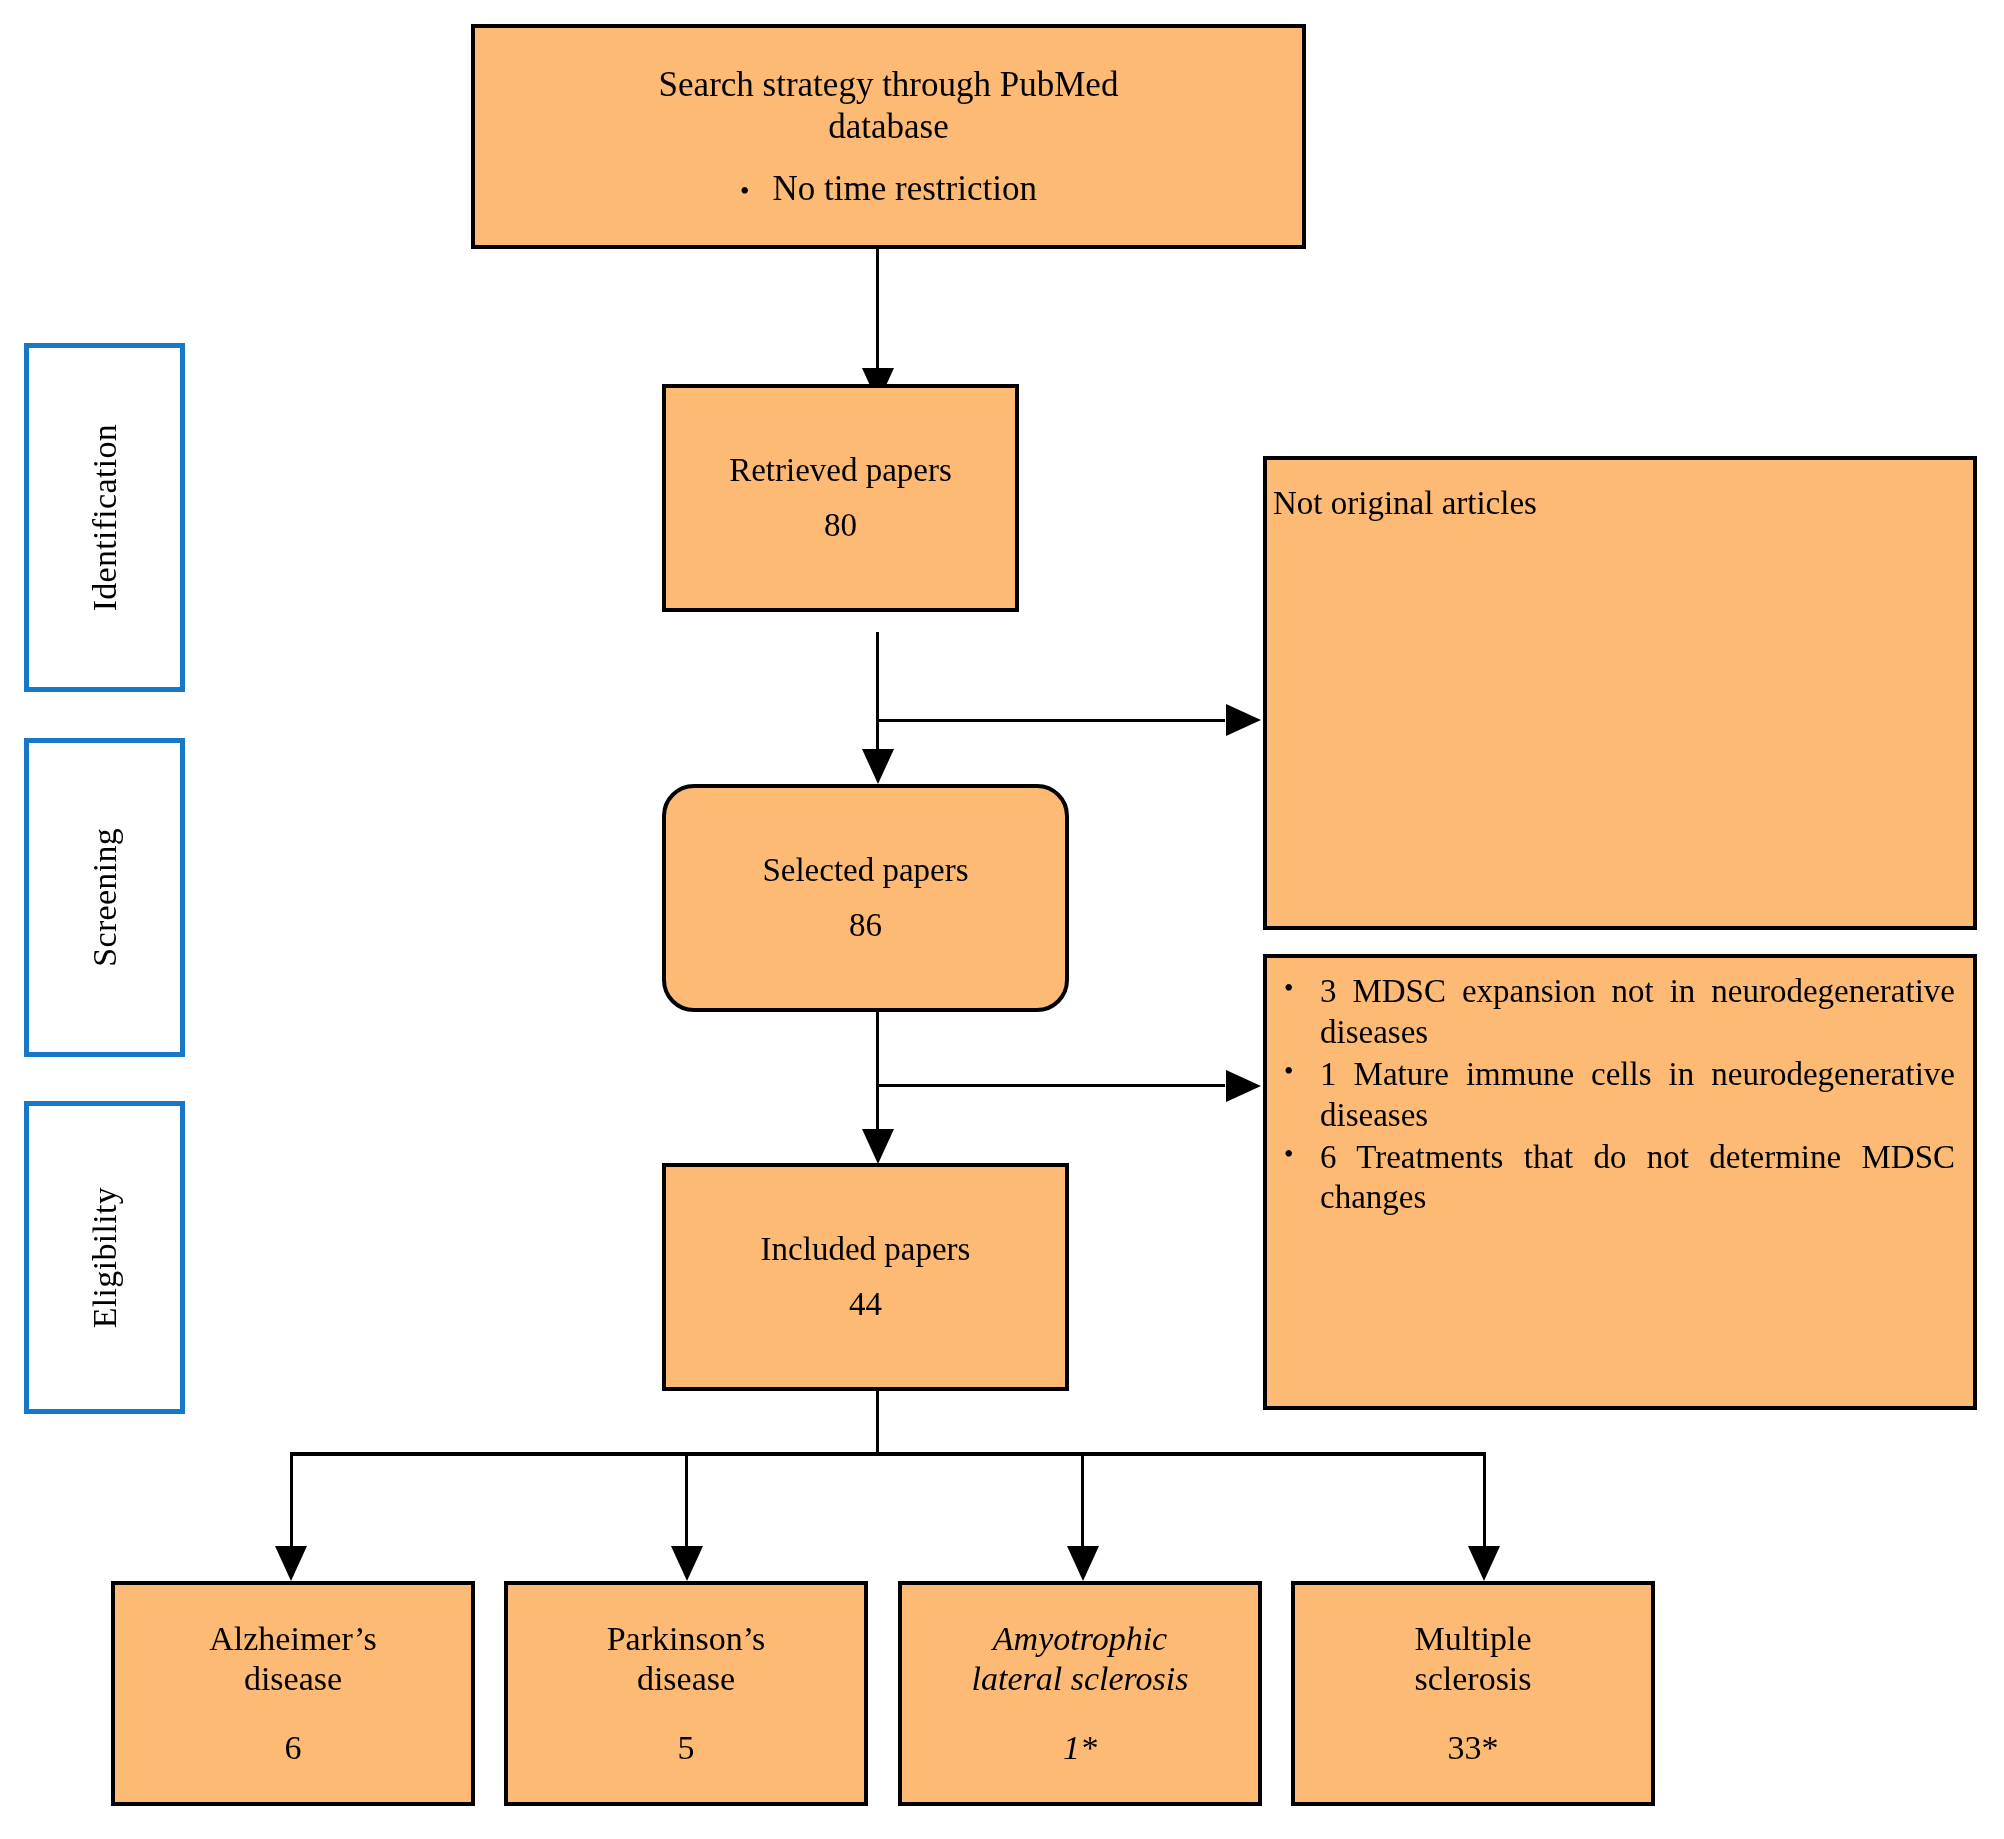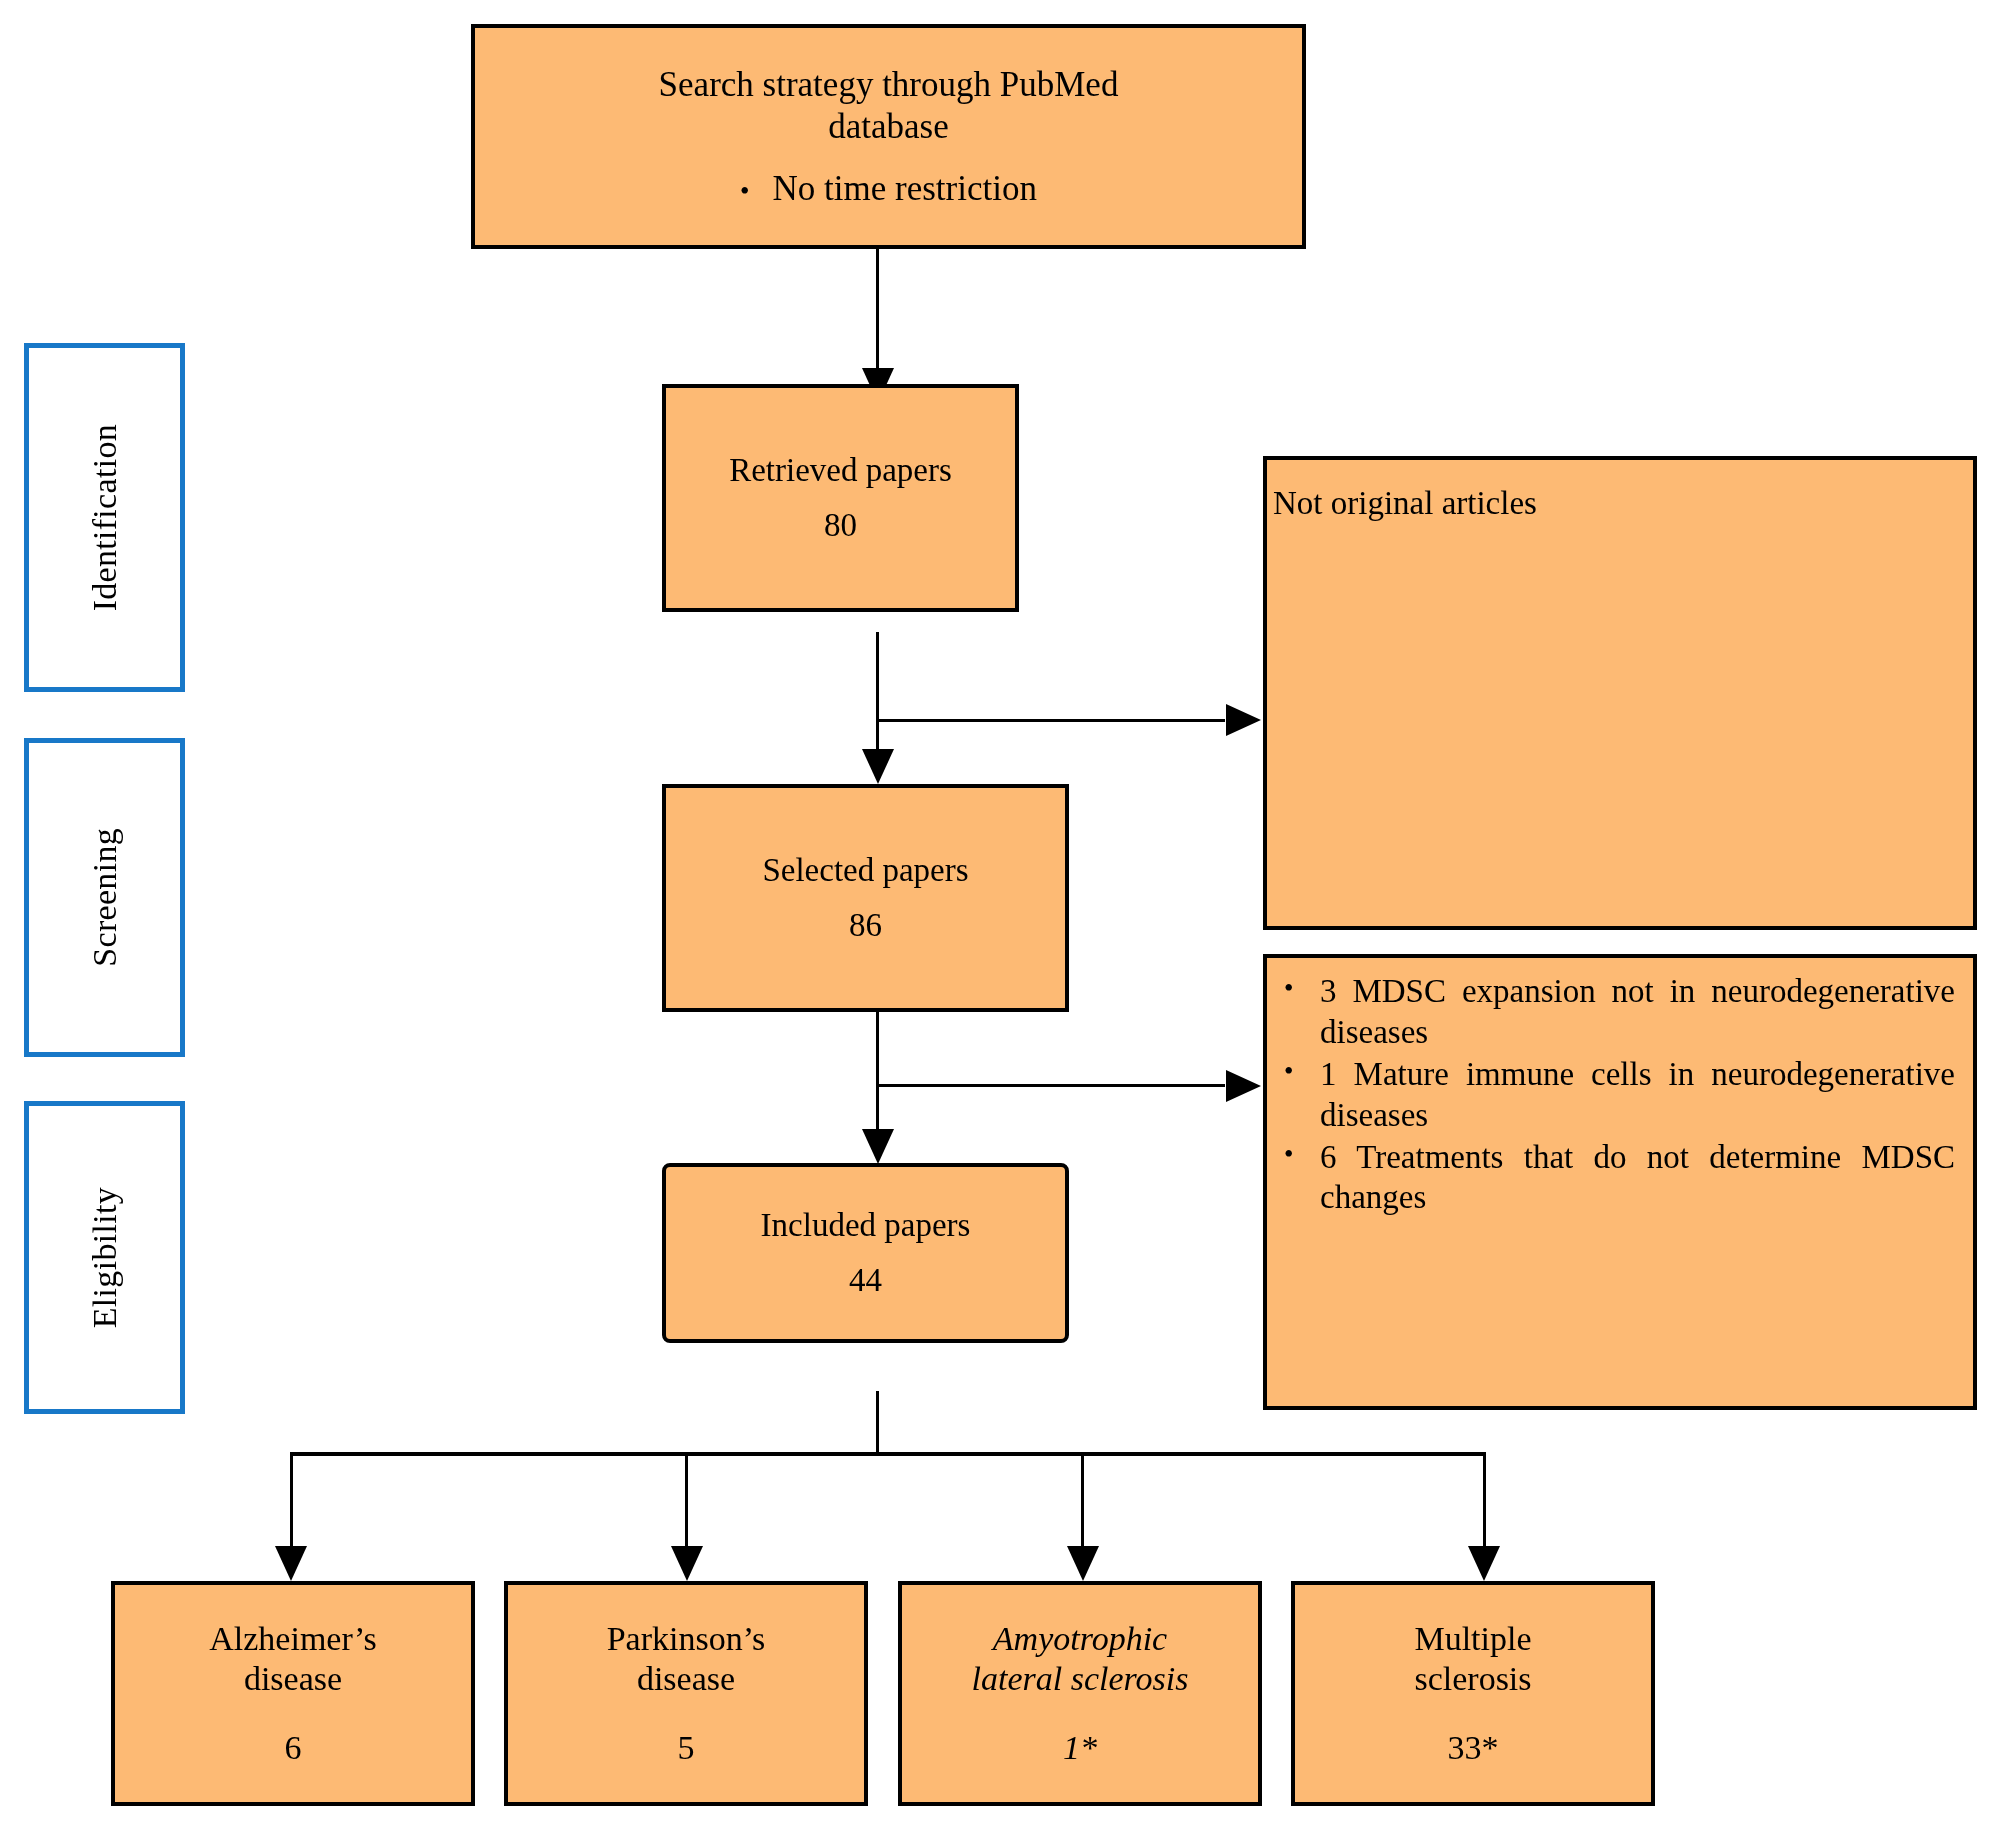--- a/index.html
+++ b/index.html
@@ -142,39 +142,39 @@
 
   <div class="vline" style="left:876px;top:632px;height:119px;"></div>
   <div class="arrow-down" style="left:862px;top:749px;"></div>
   <div class="hline" style="left:876px;top:719px;width:349px;"></div>
   <div class="arrow-right" style="left:1226px;top:704px;"></div>
 
   <div class="box" style="left:1263px;top:456px;width:714px;height:474px;padding:13.4px 16px 13.4px 6px;justify-content:flex-start;">
     <div class="ln t-side" style="width:100%;text-align:left;margin:11px 0 11px 0;">Not original articles</div>
   </div>
 
-  <div class="box" style="left:662px;top:784px;width:407px;height:228px;">
+  <div class="box" style="left:662px;top:784px;width:407px;height:228px;border-radius:32px;">
     <div class="ln t-body">Selected papers</div>
     <div class="ln t-body" style="margin-top:16px;">86</div>
   </div>
 
   <div class="vline" style="left:876px;top:1011px;height:119px;"></div>
   <div class="arrow-down" style="left:862px;top:1129px;"></div>
   <div class="hline" style="left:876px;top:1084px;width:349px;"></div>
   <div class="arrow-right" style="left:1226px;top:1070px;"></div>
 
   <div class="box" style="left:1263px;top:954px;width:714px;height:456px;padding:13.4px 18px 13.4px 6px;justify-content:flex-start;">
     <ul class="blist just t-side">
       <li><i>3 MDSC expansion not in neurodegenerative diseases</i></li>
       <li><i>1 Mature immune cells in neurodegenerative diseases</i></li>
       <li><i>6 Treatments that do not determine MDSC changes</i></li>
     </ul>
   </div>
 
-  <div class="box" style="left:662px;top:1163px;width:407px;height:180px;border-radius:8px;">
+  <div class="box" style="left:662px;top:1163px;width:407px;height:228px;">
     <div class="ln t-body">Included papers</div>
     <div class="ln t-body" style="margin-top:16px;">44</div>
   </div>
 
   <div class="vline" style="left:876px;top:1391px;height:63px;"></div>
   <div class="hbar" style="left:290px;top:1452px;width:1195px;"></div>
 
   <div class="vline" style="left:290px;top:1452px;height:95px;"></div>
   <div class="arrow-down" style="left:275px;top:1546px;"></div>
 

